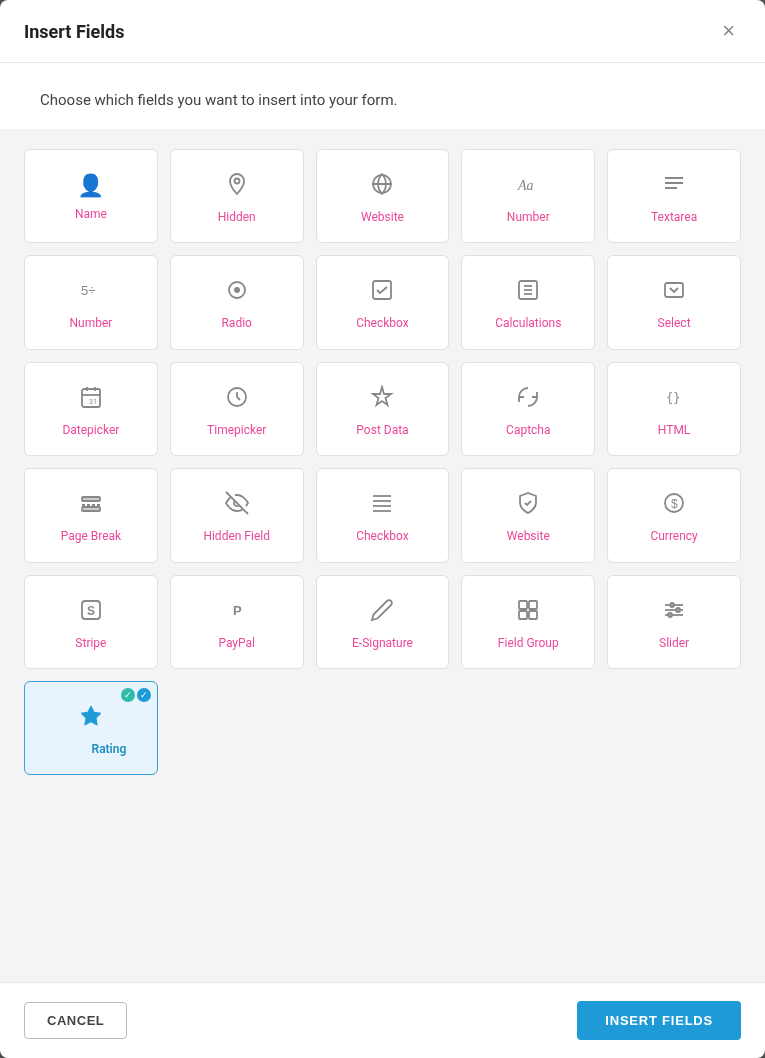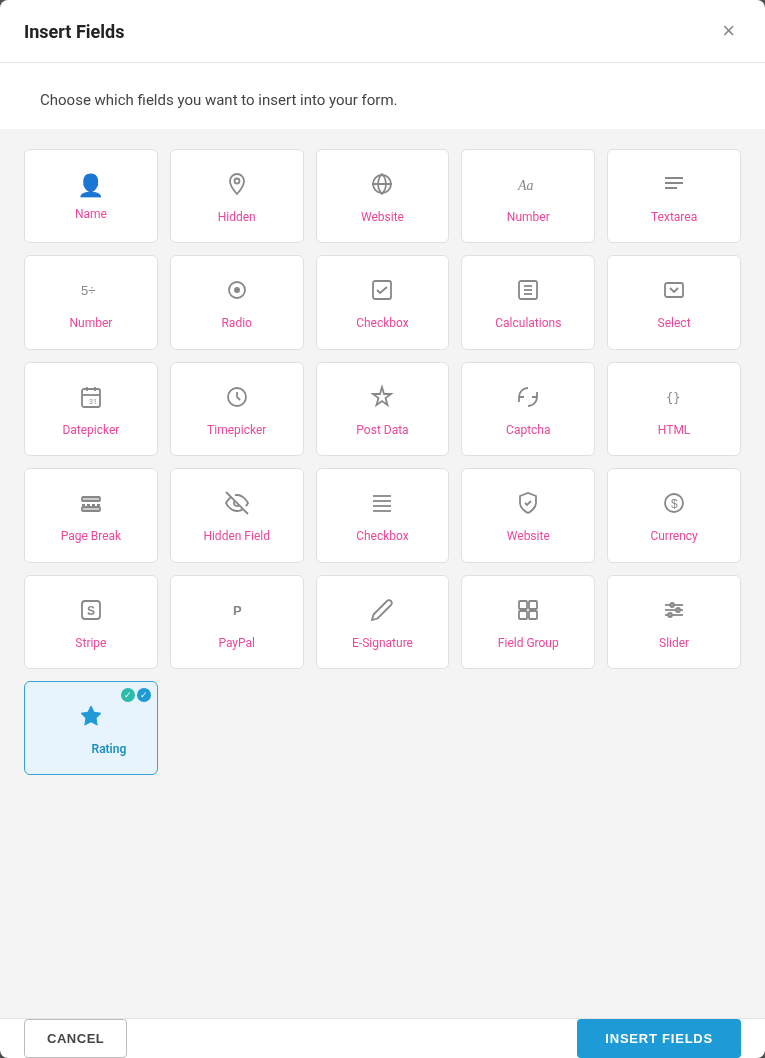--- a/index.html
+++ b/index.html
@@ -88,24 +88,25 @@
       color: #ec4899;
       text-align: center;
       line-height: 1.2;
     }
     .field-item.selected .label {
       color: #1e8fc0;
       font-weight: 600;
       padding-left: 36px;
     }
     .modal-footer {
-      padding: 0 24px;
+      padding: 18px 24px;
       border-top: 1px solid #e5e5e5;
       display: flex;
       justify-content: space-between;
+      align-items: center;
     }
     .btn-cancel {
       background: #fff;
       border: 1px solid #bbb;
       color: #444;
       font-size: 13px;
       font-weight: 600;
       padding: 10px 22px;
       border-radius: 4px;
       cursor: pointer;

